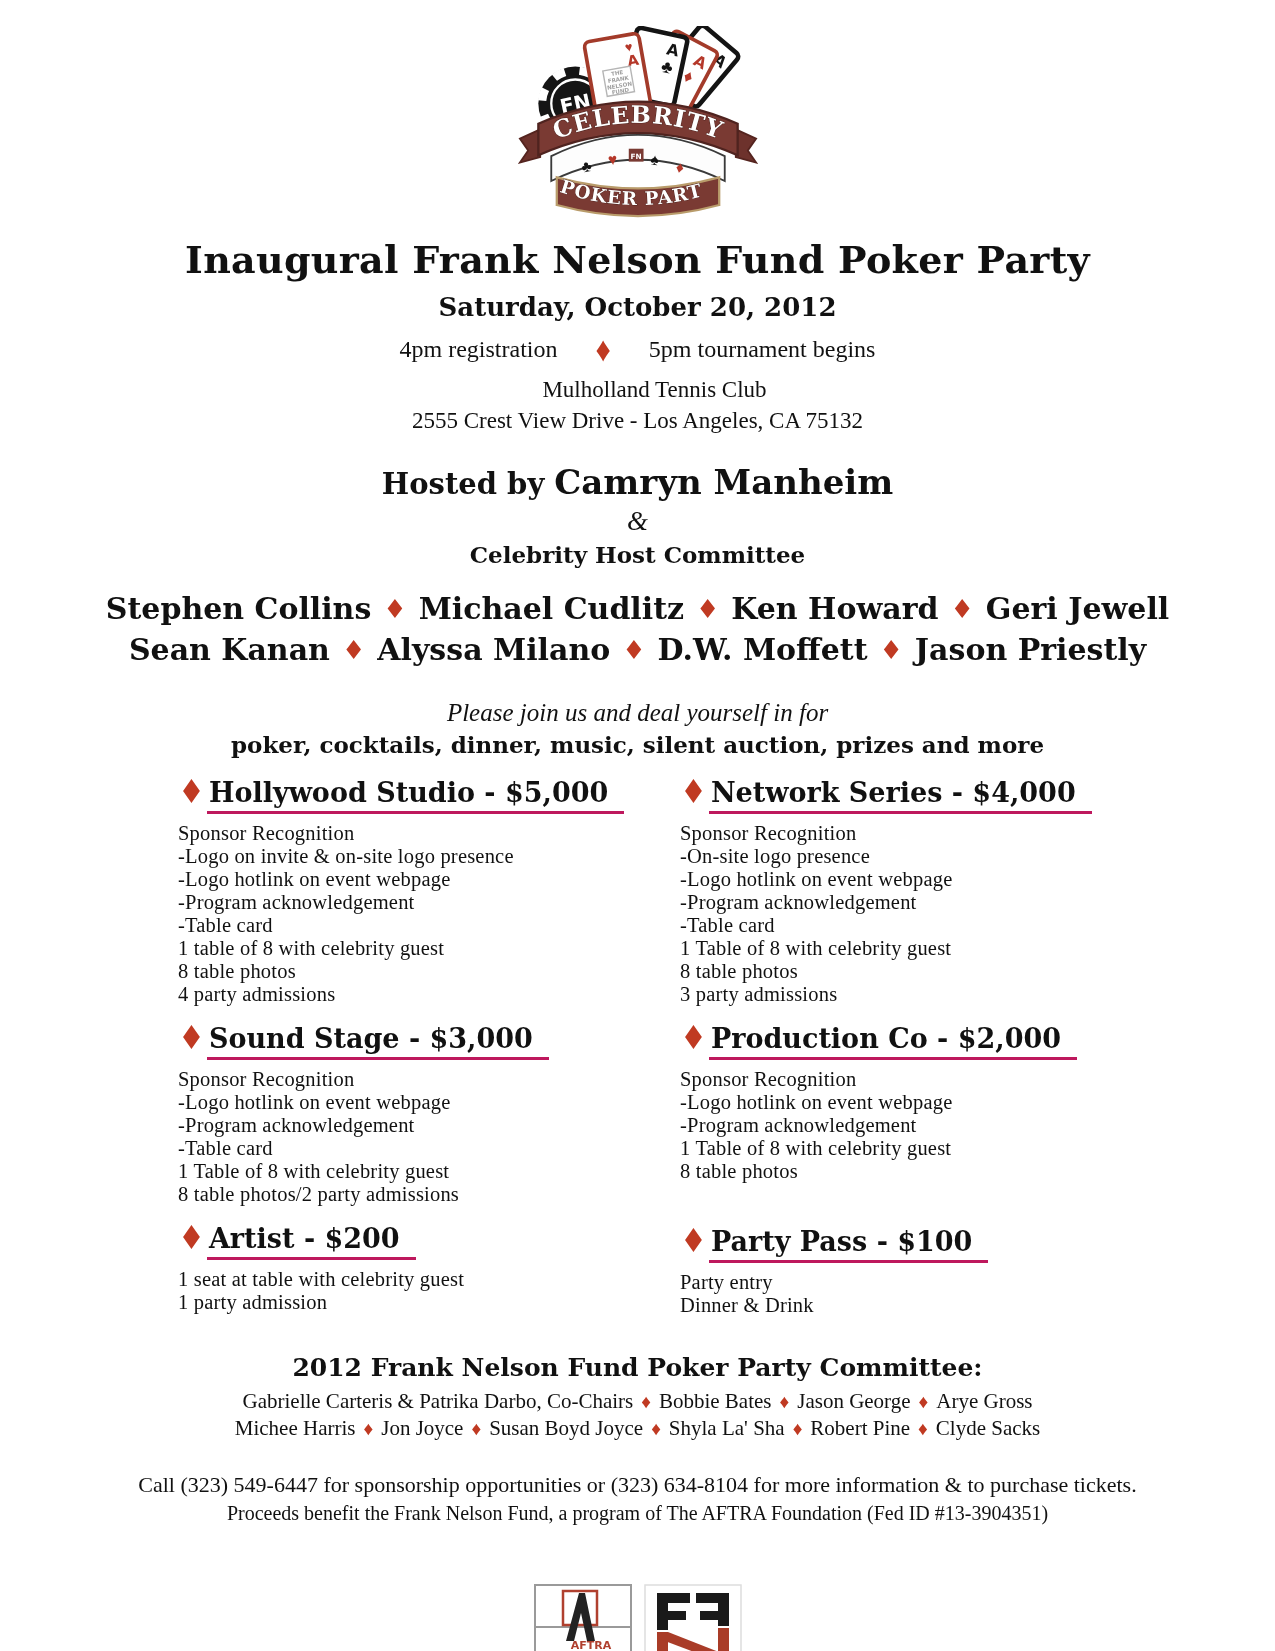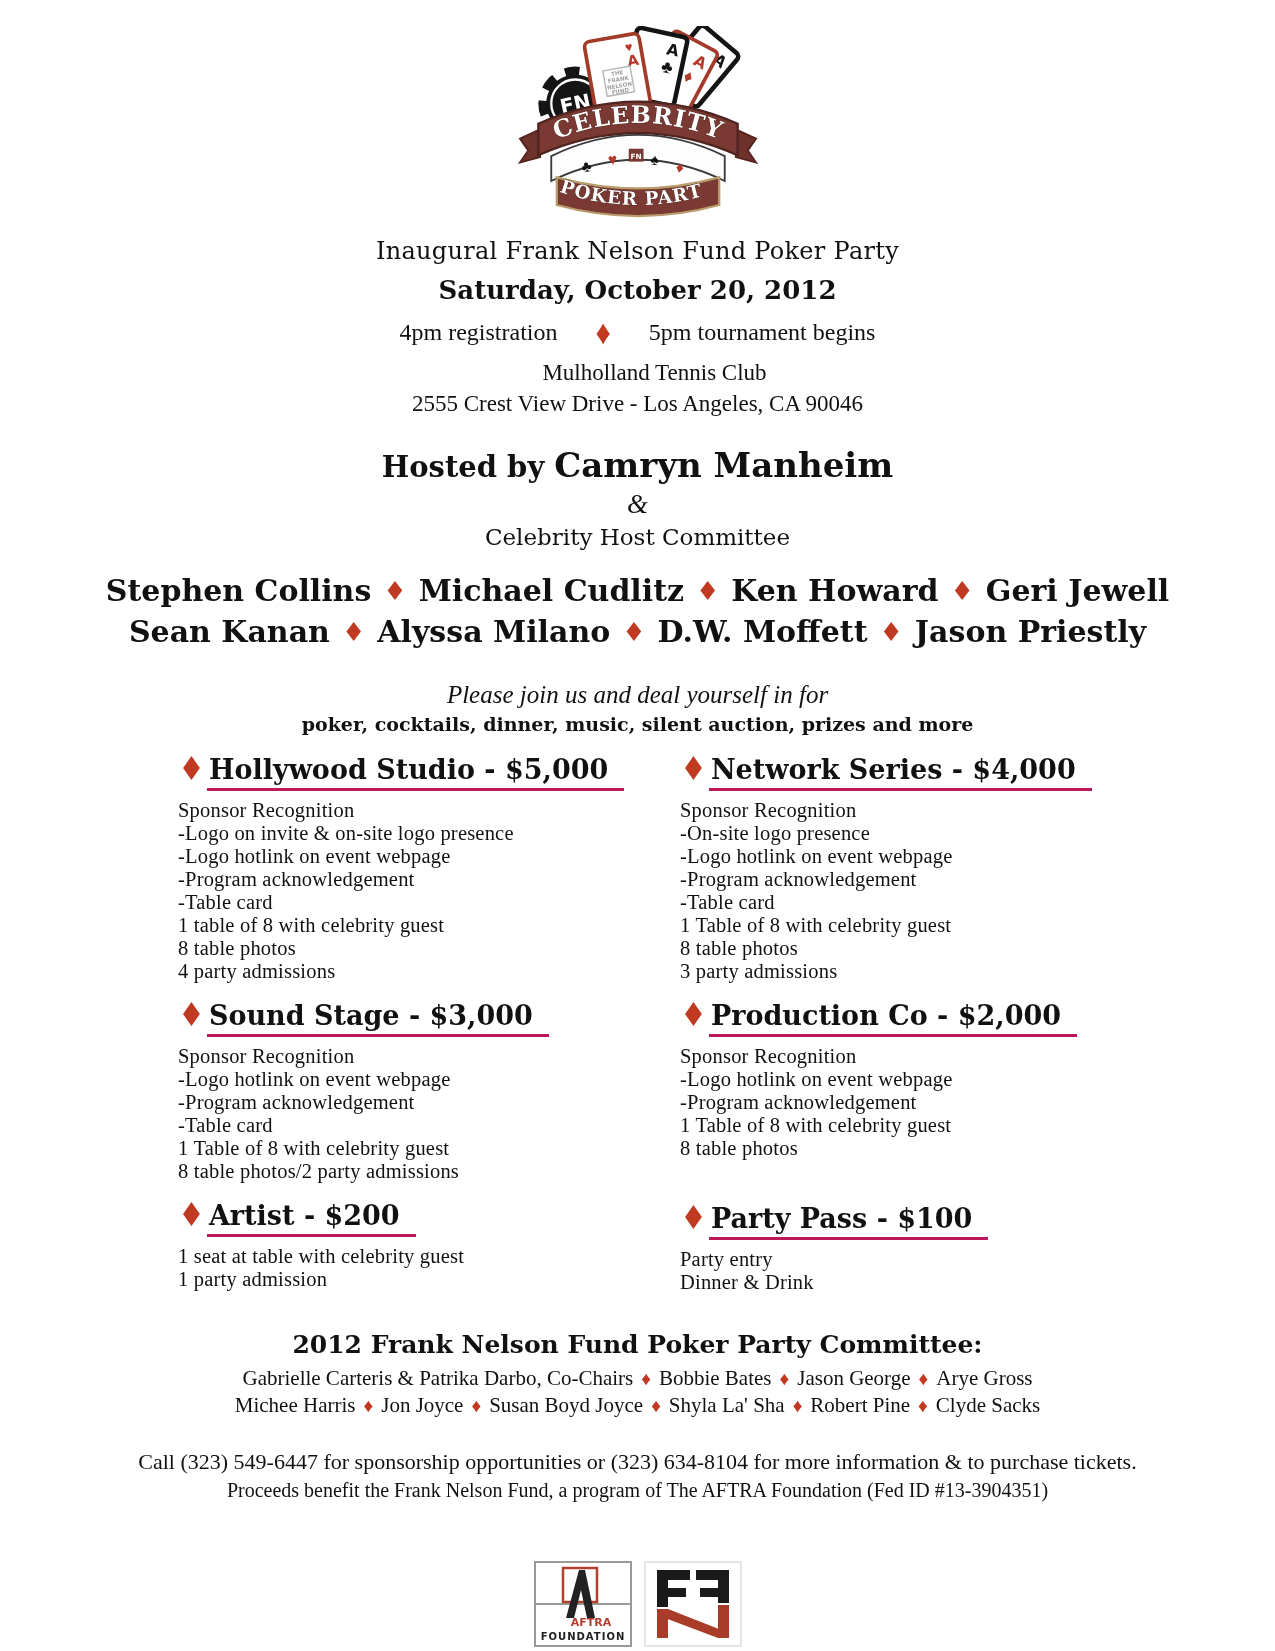--- a/index.html
+++ b/index.html
@@ -10,36 +10,36 @@
   html,body{margin:0;padding:0;}
   body{background:#ffffff;}
   .page{
     position:relative;width:1275px;height:1651px;margin:0 auto;
     background:#fff;overflow:hidden;color:var(--ink);
     font-family:"Liberation Serif", serif;
   }
   .center{text-align:center;}
   .logo-wrap{width:240px;margin:26px auto 2px;}
   .title{
-    font-family:"DejaVu Serif", serif;font-weight:normal;
-    font-size:24px;margin:4px 0 10px;letter-spacing:.3px;
+    font-family:"DejaVu Serif", serif;font-weight:bold;
+    font-size:38px;margin:4px 0 10px;letter-spacing:.3px;
   }
   .date{font-family:"DejaVu Serif", serif;font-weight:bold;font-size:26px;margin:2px 0 12px;}
   .times{display:flex;justify-content:center;align-items:center;gap:38px;font-size:24px;margin:0 0 10px;}
   .times .diamond{font-size:30px;line-height:1;transform:scaleY(1.15);}
   .venue{font-size:23px;line-height:1.35;margin-left:34px;}
   .address{font-size:23px;line-height:1.35;}
   .hosted{margin-top:26px;font-family:"DejaVu Serif", serif;font-weight:bold;font-size:29px;}
   .host-name{font-size:34px;margin-left:10px;text-align:right;}
   .amp{font-style:italic;font-size:27px;margin:4px 0;}
-  .host-committee{font-family:"DejaVu Serif", serif;font-weight:normal;font-size:23px;margin:2px 0 6px;}
+  .host-committee{font-family:"DejaVu Serif", serif;font-weight:bold;font-size:23px;margin:2px 0 6px;}
   .celebs{margin-top:20px;font-family:"DejaVu Serif", serif;font-weight:bold;font-size:30px;line-height:1.38;}
   .celebs .diamond{font-size:26px;margin:0 12px;vertical-align:1px;}
   .invite1{margin-top:28px;font-style:italic;font-size:25px;}
-  .invite2{font-family:"DejaVu Serif", serif;font-weight:bold;font-size:19px;margin-top:4px;}
+  .invite2{font-family:"DejaVu Serif", serif;font-weight:bold;font-size:23px;margin-top:4px;}
   .diamond{color:var(--accent_red);}
   .tiers{
     margin:16px 0 0 178px;width:1000px;
     display:grid;grid-template-columns:502px 498px;text-align:left;
   }
   .tier{margin-bottom:14px;}
   .tier-heading{
     margin:0 0 8px;font-family:"DejaVu Serif", serif;font-weight:bold;font-size:27px;
     display:flex;align-items:baseline;
   }
@@ -130,21 +130,21 @@
   <h1 class="title center" data-name="page-title">Inaugural Frank Nelson Fund Poker Party</h1>
   <div class="date center" data-name="event-date">Saturday, October 20, 2012</div>
 
   <div class="times" data-name="event-times">
     <span data-name="registration-time">4pm registration</span>
     <span class="diamond" data-name="diamond-icon">♦</span>
     <span data-name="tournament-time">5pm tournament begins</span>
   </div>
 
   <div class="venue center" data-name="venue-name">Mulholland Tennis Club</div>
-  <div class="address center" data-name="venue-address">2555 Crest View Drive - Los Angeles, CA 90046</div>
+  <div class="address center" data-name="venue-address">2555 Crest View Drive - Los Angeles, CA 75132</div>
 
   <div class="hosted center" data-name="hosted-by-line">
     <span data-name="hosted-by-prefix">Hosted by</span><span class="host-name" data-name="host-name">Camryn Manheim</span>
   </div>
   <div class="amp center" data-name="ampersand">&amp;</div>
   <div class="host-committee center" data-name="celebrity-host-committee-label">Celebrity Host Committee</div>
 
   <div class="celebs center" data-name="celebrity-names">
     <div data-name="celebrity-names-line1"><span data-name="person-name">Stephen Collins</span><span class="diamond sep" data-name="diamond-icon">♦</span><span data-name="person-name">Michael Cudlitz</span><span class="diamond sep" data-name="diamond-icon">♦</span><span data-name="person-name">Ken Howard</span><span class="diamond sep" data-name="diamond-icon">♦</span><span data-name="person-name">Geri Jewell</span></div>
     <div data-name="celebrity-names-line2"><span data-name="person-name">Sean Kanan</span><span class="diamond sep" data-name="diamond-icon">♦</span><span data-name="person-name">Alyssa Milano</span><span class="diamond sep" data-name="diamond-icon">♦</span><span data-name="person-name">D.W. Moffett</span><span class="diamond sep" data-name="diamond-icon">♦</span><span data-name="person-name">Jason Priestly</span></div>

